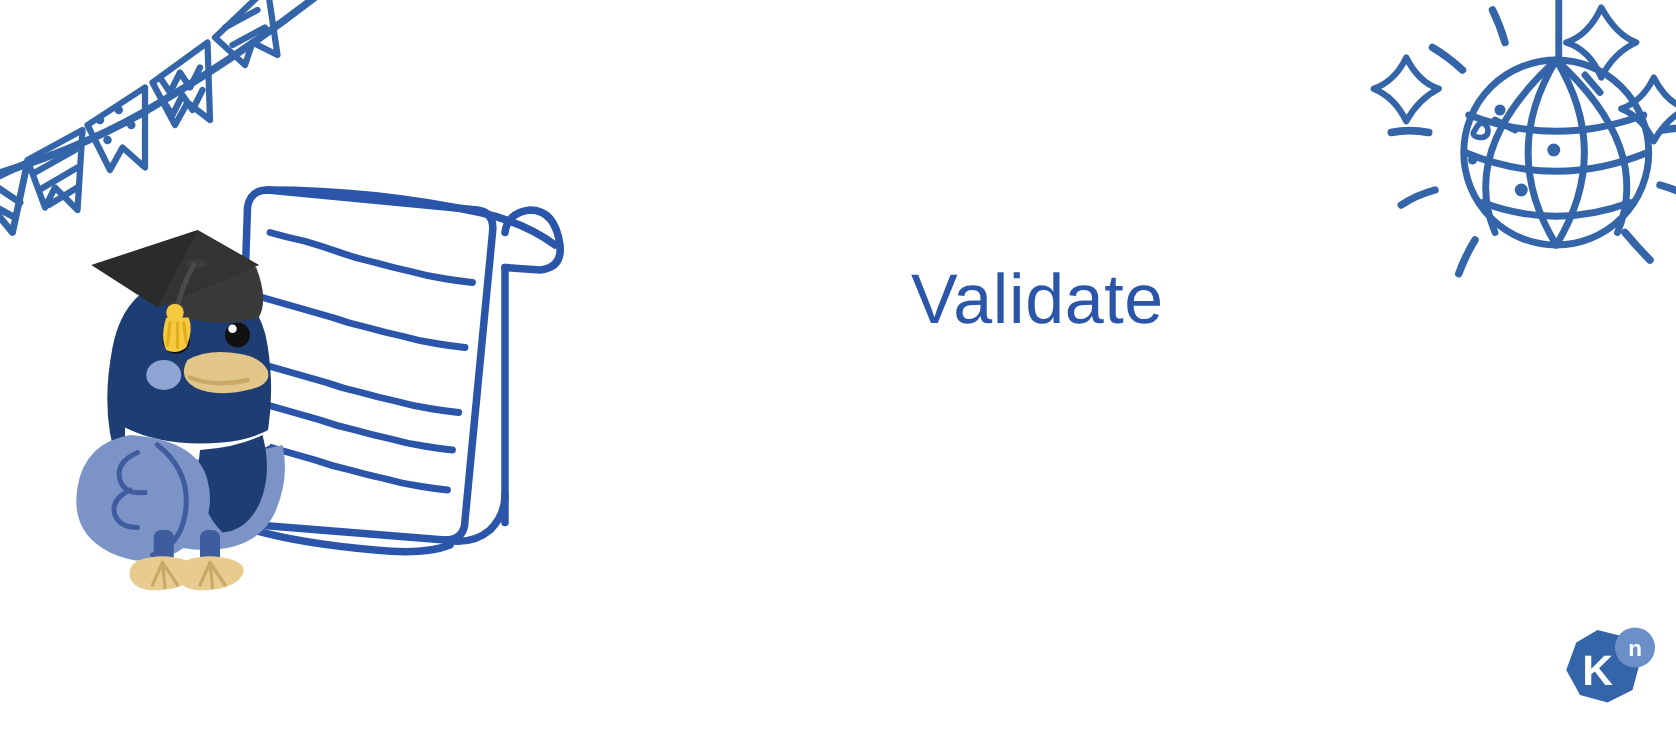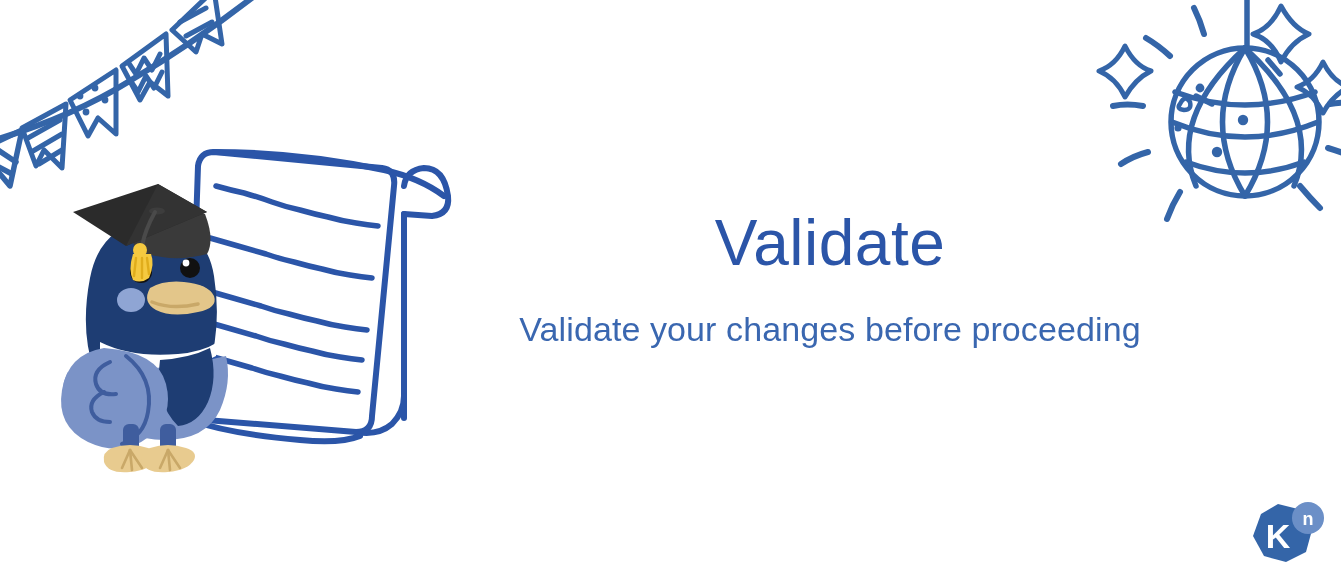--- a/index.html
+++ b/index.html
@@ -29,21 +29,21 @@
   
   #text-block {
     position: absolute;
     left: 430px;
     top: 210px;
     width: 800px;
     text-align: center;
   }
   #page-title {
     font-family: "Liberation Sans", sans-serif;
-    font-size: 64px;
+    font-size: 56px;
     font-weight: 400;
     color: #2b55a8;
     letter-spacing: 0.5px;
     line-height: 1.05;
     margin: 0;
     white-space: nowrap;
   }
   #page-subtitle {
     font-family: "Liberation Sans", sans-serif;
     font-size: 34px;
@@ -291,21 +291,20 @@
     <path d="M 133 254 q -5 16 0 26 q 8 4 16 -2 q 6 -14 2 -24 Z" fill="#f5c940"></path>
     <g fill="none" stroke="#e0ad1c" stroke-width="2.4" stroke-linecap="round">
       <path d="M 136 258 L 134 276"></path>
       <path d="M 142 258 L 142 278"></path>
       <path d="M 147 258 L 149 274"></path>
     </g>
   </svg>
 
   <div id="text-block">
     <h1 id="page-title">Validate</h1>
-    <p id="page-subtitle">Validate your changes before proceeding</p>
   </div>
 
   <svg id="brand-logo" viewBox="0 0 78 72" xmlns="http://www.w3.org/2000/svg">
 
     <path d="M 30 4
              L 54 10
              L 64 30
              L 58 52
              L 38 62
              L 16 56

